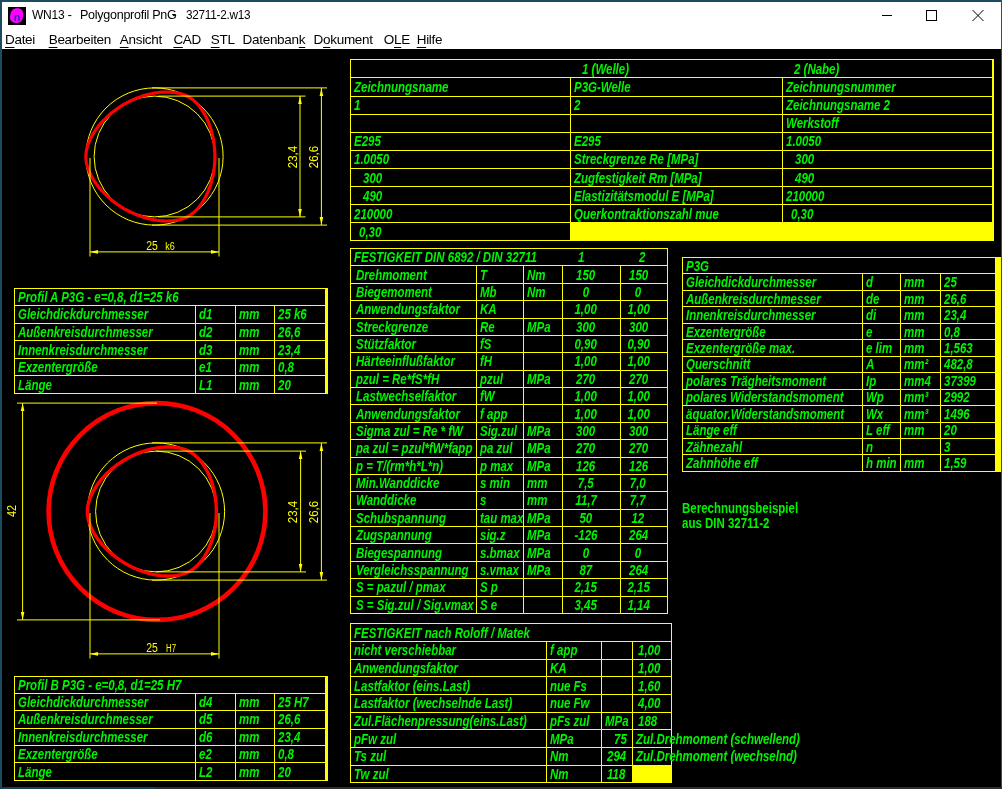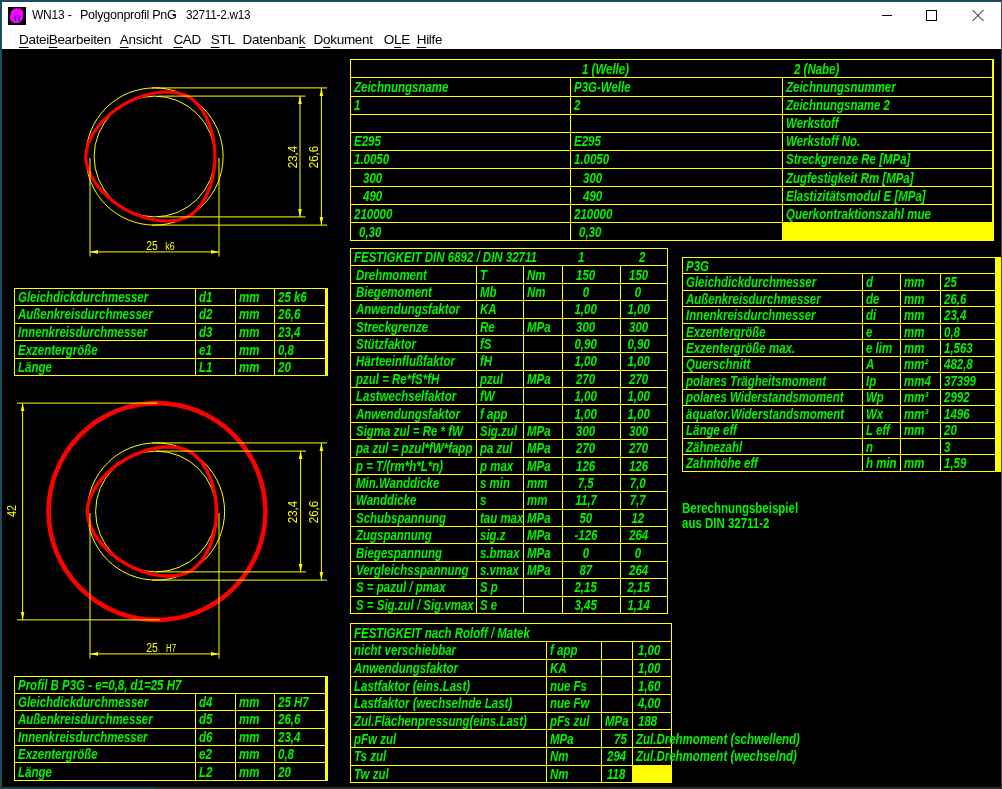--- a/index.html
+++ b/index.html
@@ -113,23 +113,20 @@
       <div>
         <b>Werkstoff</b>
       </div>
       <div>
         <b>E295</b>
       </div>
       <div>
         <b>E295</b>
       </div>
       <div>
-        <b>Werkstoff No.</b>
-      </div>
-      <div>
         <b>1.0050</b>
       </div>
       <div>
         <b>1.0050</b>
       </div>
       <div>
         <b>Streckgrenze Re [MPa]</b>
       </div>
       <div style="padding-left:12px">
         <b>300</b>
@@ -693,20 +690,23 @@
         <b>Tw zul</b>
       </div>
       <div>
         <b>Nm</b>
       </div>
       <div style="padding-left:5px">
         <b>118</b>
       </div>
     </div>
 <div class="tbl" style="left:13.8px;top:287.6px;width:314px;grid-template-columns:180.6px 38.9px 37.9px 50.1px;grid-auto-rows:16.55px">
+      <div class="span">
+        <b>Profil A P3G - e=0,8, d1=25 k6</b>
+      </div>
       <div>
         <b>Gleichdickdurchmesser</b>
       </div>
       <div>
         <b>d1</b>
       </div>
       <div>
         <b>mm</b>
       </div>
       <div>
@@ -839,21 +839,21 @@
         <line x1="972.5" y1="10" x2="983.5" y2="21" stroke="#000"></line>
         <line x1="983.5" y1="10" x2="972.5" y2="21" stroke="#000"></line>
       </svg>
       <svg width="18" height="18" viewBox="0 0 18 18" style="position:absolute;left:8px;top:7px">
         <rect width="18" height="18" fill="#000"></rect>
         <path d="M8.5 1.2 C12.8 0.8 15.8 3.5 15.3 8 C14.8 12.5 13.8 15.8 9 16 C4.5 16.2 1.5 13.5 2 9.5 C2.5 5 4.5 1.6 8.5 1.2 Z" fill="#ff00ff"></path>
         <text x="9" y="13.5" font-size="11" font-weight="bold" fill="#2828b8" text-anchor="middle" font-family="Liberation Sans">n</text>
       </svg>
     </div>
 <div id="menubar">
-      <span style="left:19px"><u>D</u>atei</span>
+      <span style="left:5px"><u>D</u>atei</span>
       <span style="left:48.7px"><u>B</u>earbeiten</span>
       <span style="left:119.8px"><u>A</u>nsicht</span>
       <span style="left:173.4px"><u>C</u>AD</span>
       <span style="left:210.8px"><u>S</u>TL</span>
       <span style="left:242.6px">Datenban<u>k</u></span>
       <span style="left:313.6px">D<u>o</u>kument</span>
       <span style="left:383.8px">O<u>L</u>E</span>
       <span style="left:416.7px"><u>H</u>ilfe</span>
     </div>
 <div class="edge" style="left:0;top:0;width:1002px;height:2px"></div>

